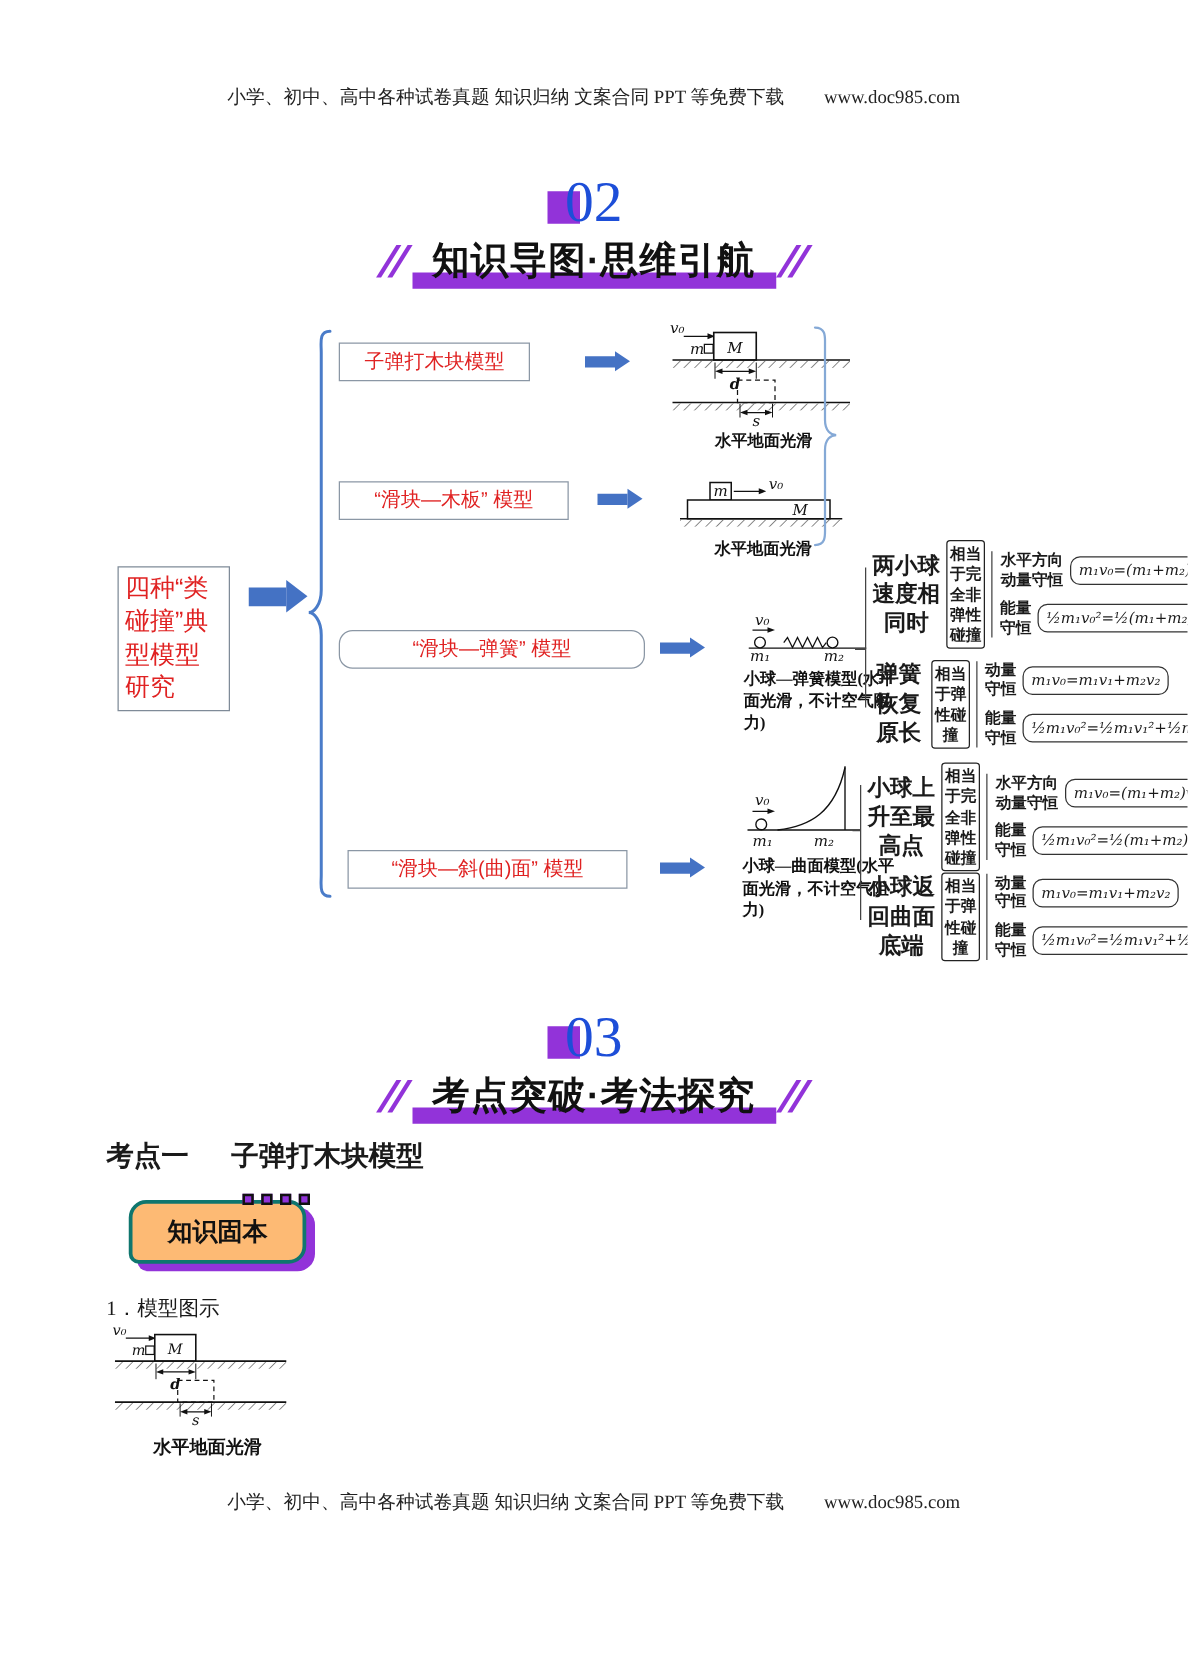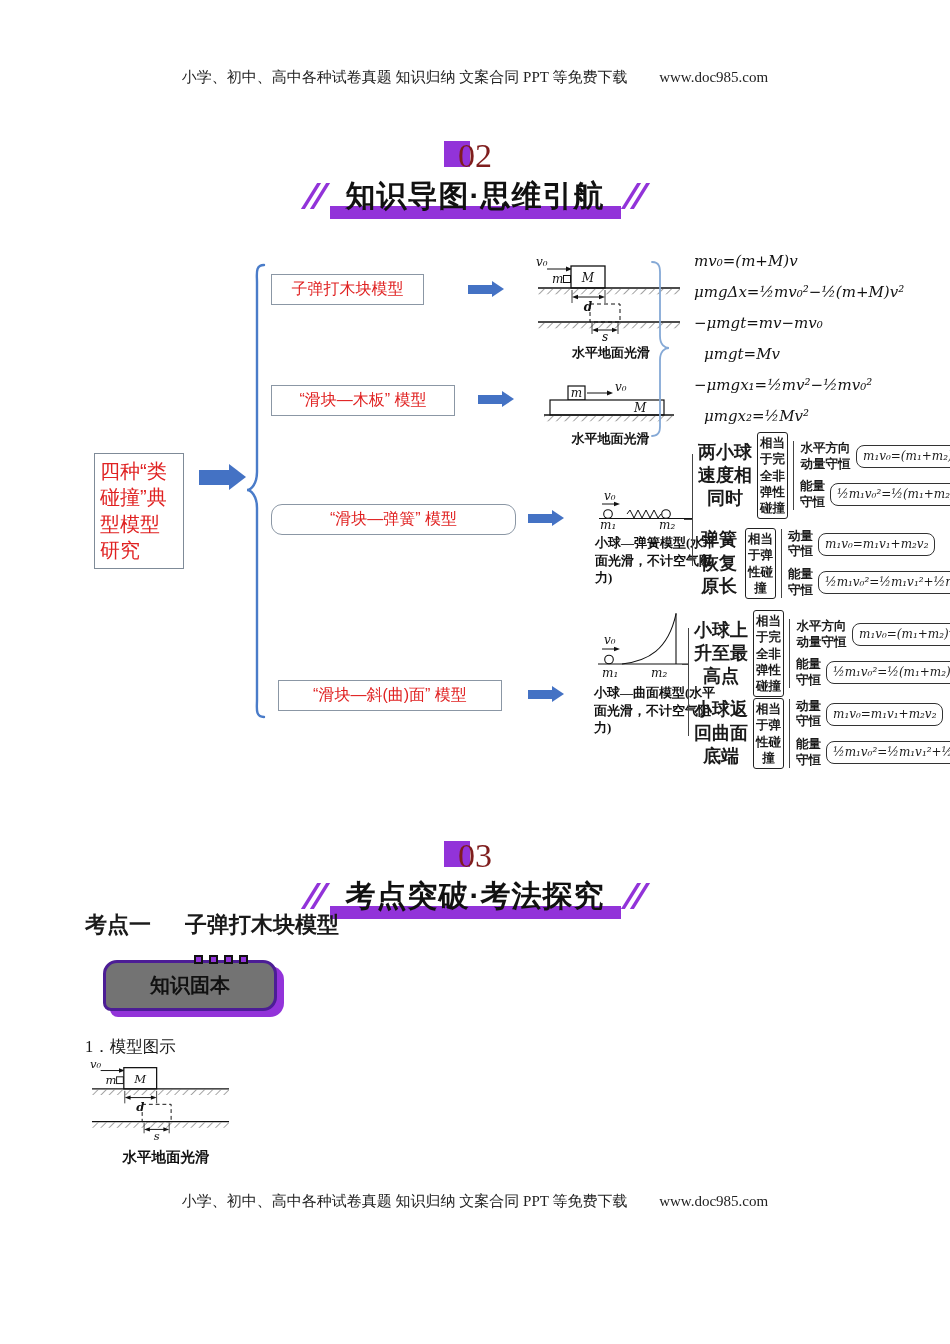--- a/index.html
+++ b/index.html
@@ -7,21 +7,21 @@
   .page { position:relative; width:950px; height:1344px; background:#fff; overflow:hidden; margin:0 auto; }
 
   
   .docline { position:absolute; left:0; right:0; text-align:center; font-size:15px; color:#222; }
   .docline .site { margin-left:28px; }
 
   
   .sec-head { position:absolute; left:0; right:0; text-align:center; }
   .sec-num-wrap { position:relative; display:inline-block; }
   .num-square { position:absolute; left:-14px; bottom:7px; width:26px; height:26px; background:#9233d9; z-index:0; }
-  .sec-num { position:relative; z-index:1; font-size:34px; line-height:1.05; color:#7f1d1d; font-family:"Liberation Serif",serif; }
+  .sec-num { position:relative; z-index:1; font-size:46px; line-height:1.05; color:#1d4ed8; font-family:"Liberation Serif",serif; }
   .banner { display:flex; justify-content:center; align-items:center; gap:24px; margin-top:2px; }
   .slashes { display:flex; gap:5px; transform:skewX(-32deg); }
   .slashes i { display:block; width:4px; height:26px; background:#9233d9; }
   .banner-text { position:relative; font-family:"Liberation Sans","DejaVu Sans",sans-serif; font-weight:bold; font-size:30px; letter-spacing:1px; color:#111; }
   .banner-bar { position:absolute; left:-16px; right:-16px; bottom:-2px; height:13px; background:#9233d9; z-index:0; }
   .banner-txt { position:relative; z-index:1; }
 
   
   .mindmap { position:absolute; left:0; top:240px; width:950px; height:566px; }
   .mindmap .abs { position:absolute; }
@@ -54,22 +54,22 @@
   .law { font-size:12.5px; font-weight:bold; line-height:1.25; text-align:center; }
   .w4 { width:53px;text-align:center; } .w2 { width:27px; }
   .fbox { border:1.1px solid #333; border-radius:8px; padding:2px 6px; font-size:12px; font-style:italic;
           font-family:"DejaVu Serif","Liberation Serif",serif; max-width:158px; line-height:1.45; }
   .vline { position:absolute; width:1px; background:#444; }
   .hstub { position:absolute; height:1px; background:#444; }
 
   
   .exam-heading { position:absolute; font-weight:bold; font-size:22px; font-family:"Liberation Serif","DejaVu Serif",serif; }
   .exam-heading .gap { display:inline-block; width:34px; }
-  .badge { position:absolute; display:inline-block; border:3px solid #4c1d95; border-radius:14px 14px 14px 8px; background:#737373;
-           padding:9px 44px; box-shadow:7px 6px 0 #9233d9; }
+  .badge { position:absolute; display:inline-block; border:3px solid #0f766e; border-radius:14px 14px 14px 8px; background:#fdba74;
+           padding:9px 28px; box-shadow:7px 6px 0 #9233d9; }
   .badge-text { font-family:"Liberation Sans","DejaVu Sans",sans-serif; font-weight:bold; font-size:20px; color:#111; }
   .badge-squares { position:absolute; top:-8px; left:88px; display:flex; gap:6px; }
   .badge-squares i { display:block; width:9px; height:9px; background:#9233d9; border:2px solid #111; }
   .item-title { position:absolute; font-size:16.5px; }
 </style>
 </head>
 <body>
 
 <div class="page">
 
@@ -174,28 +174,20 @@
       <rect x="6" y="18" width="114" height="15" fill="#fff" stroke="#111" stroke-width="1.2"></rect>
       <text x="90" y="30">M</text>
       <line x1="0" y1="33" x2="130" y2="33" stroke="#111" stroke-width="1.3"></line>
       <rect x="0" y="33.8" width="130" height="5.5" fill="url(#hB)"></rect>
     </svg>
     <div class="abs diag-cap" style="left:548px; top:190px; width:125px;">水平地面光滑</div>
 
     <svg class="abs" style="left:650px; top:20px;" width="20" height="178" viewBox="0 0 20 178">
       <path d="M2,2 C11,2 10,10 10,16 L10,76 C10,85 15,88 19,88 C15,88 10,91 10,100 L10,162 C10,168 11,176 2,176" fill="none" stroke="#85a9d6" stroke-width="1.8" stroke-linecap="round"></path>
     </svg>
-    <div class="abs formulas" style="left:694px; top:12px;">
-      <span class="f">mv₀=(m+M)v</span>
-      <span class="f">μmgΔx=½mv₀²−½(m+M)v²</span>
-      <span class="f">−μmgt=mv−mv₀</span>
-      <span class="f in1">μmgt=Mv</span>
-      <span class="f">−μmgx₁=½mv²−½mv₀²</span>
-      <span class="f in1">μmgx₂=½Mv²</span>
-    </div>
 
     <div class="abs node branch-node" style="left:271px; top:264px; width:245px;border-radius:11px;">
       <span>“滑块—弹簧” 模型</span>
     </div>
     <div class="abs barrow" style="left:528px; top:270px;">
       <span class="sh"></span>
         <span class="hd"></span>
     </div>
     <svg class="abs" style="left:597px; top:252px;" width="112" height="38" viewBox="0 0 112 38">
       <text x="7" y="8" font-size="10">v₀</text>
@@ -291,21 +283,21 @@
         </span>
         <span class="titem">
           <span class="law w2">能量守恒</span>
           <span class="fbox">½m₁v₀²=½m₁v₁²+½m₂v₂²</span>
         </span>
       </span>
     </div>
 
   </div>
 
-  <div class="sec-head" style="top:806px;margin-top:32px;">
+  <div class="sec-head" style="top:806px;">
     <div class="sec-num-wrap">
       <span class="num-square"></span>
       <span class="sec-num">03</span>
     </div>
     <div class="banner">
       <span class="slashes">
           <i></i>
           <i></i>
         </span>
       <span class="banner-text">

